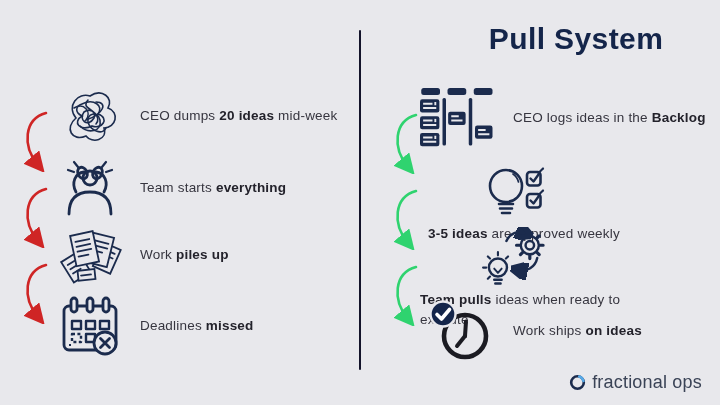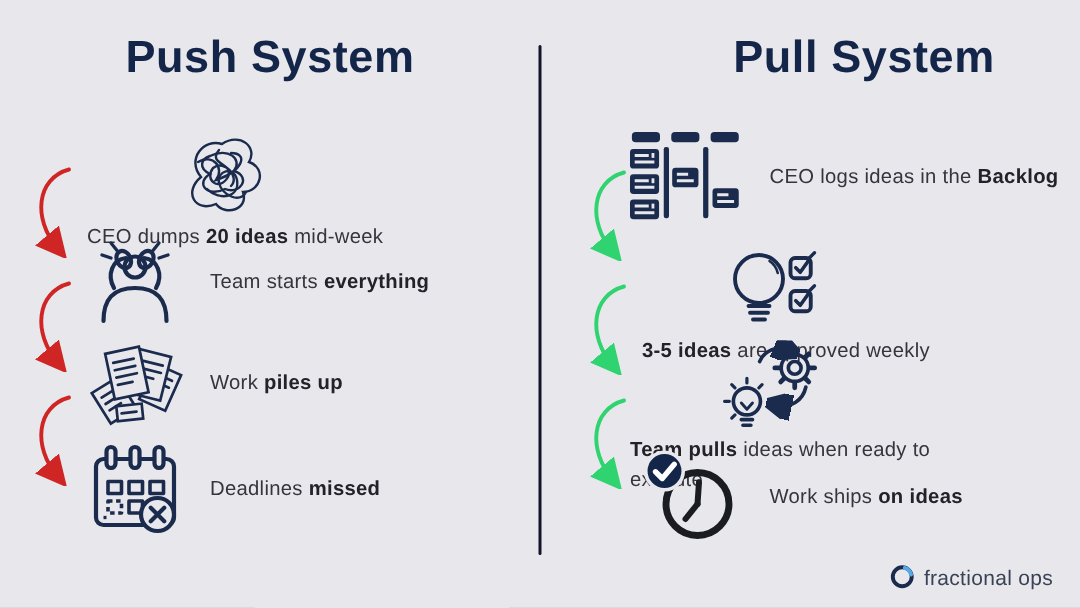--- a/index.html
+++ b/index.html
@@ -16,34 +16,33 @@
   .divider{position:absolute;left:359px;top:30px;width:2px;height:340px;background:#13132a;border-radius:2px;}
   .row{position:absolute;display:flex;align-items:center;}
   .row .icon-box{flex:0 0 auto;display:flex;align-items:center;justify-content:center;}
   .left-row .icon-box{width:64px;height:64px;margin-right:18px;}
   .right-row .icon-box{width:80px;height:64px;margin-right:13px;}
   .row-text{font-size:13.5px;color:#36353f;letter-spacing:.2px;line-height:1.45;}
   .row-text b{font-weight:bold;color:#23222b;}
   .row-text.narrow{max-width:205px;}
   .arrow{position:absolute;width:34px;height:62px;}
   .footer{position:absolute;right:18px;bottom:12px;display:flex;align-items:center;gap:6px;}
-  .footer .brand-text{font-size:14px;color:#3a4356;letter-spacing:.2px;}
+  .footer .brand-text{font-size:18px;color:#3a4356;letter-spacing:.2px;}
   svg{display:block;}
 </style>
 </head>
 <body>
 
 <div class="canvas">
 
-  <div class="title left">Push System</div>
   <div class="title right">Pull System</div>
 
   <div class="divider"></div>
 
-  <div class="row left-row" style="left:58px;top:84px;flex-direction:column;">
+  <div class="row left-row" style="left:58px;top:84px;">
     <div class="icon-box">
       <svg width="64" height="64" viewBox="0 0 64 64" fill="none" stroke="#1b2b4d" stroke-width="1.6" stroke-linecap="round">
         <path d="M18,34 C8,22 20,8 32,12 C44,4 56,14 50,24 C62,28 58,44 46,44 C50,56 34,60 28,52 C14,58 6,44 18,34 Z"></path>
         <path d="M24,20 C36,14 46,22 40,30 C52,34 44,46 34,42 C22,48 14,38 24,32 C16,28 18,22 24,20"></path>
         <path d="M30,16 C22,26 40,24 36,34 C30,44 20,36 26,28 C34,22 44,34 38,40"></path>
         <path d="M22,42 C30,50 44,48 42,36 C40,26 28,30 30,38 C32,46 44,52 48,44"></path>
         <path d="M16,24 C26,18 34,28 28,36 C46,30 50,18 38,18"></path>
       </svg>
     </div>
     <div class="row-text"><span>CEO dumps </span><b>20 ideas</b><span> mid-week</span></div>

